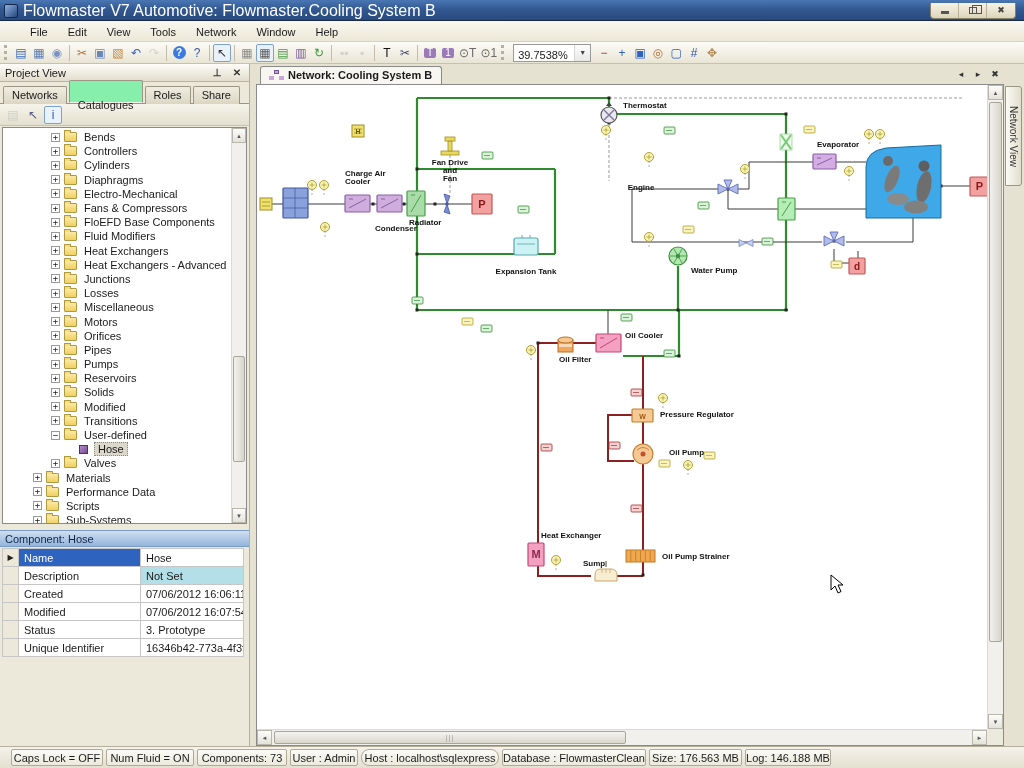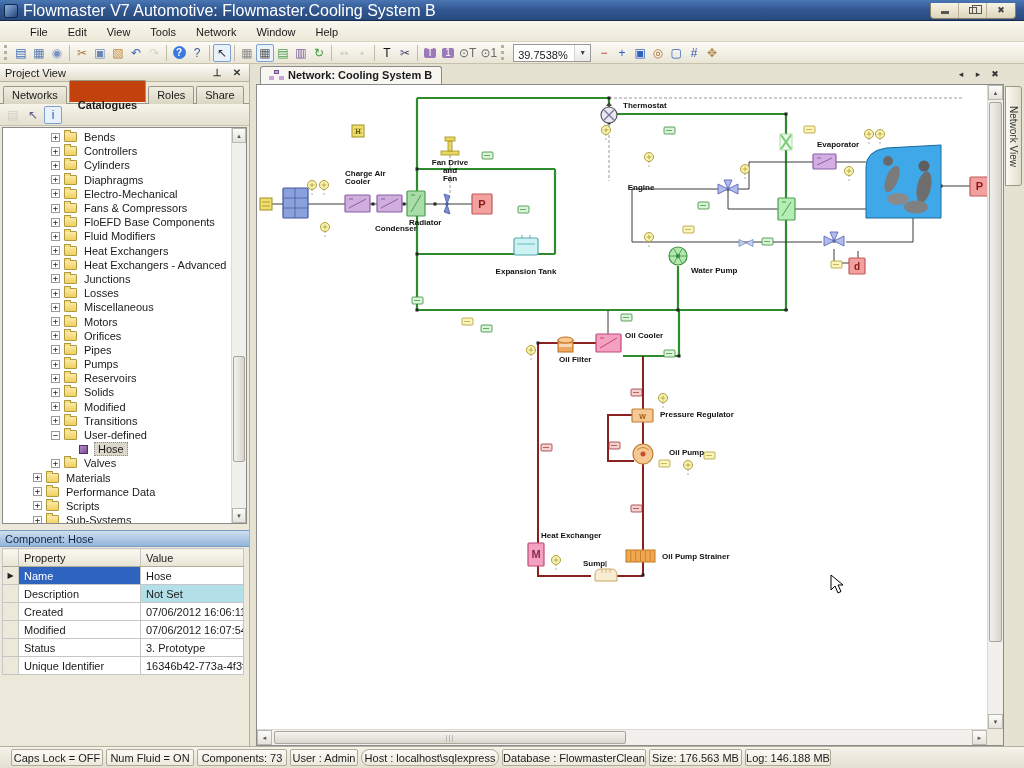--- a/index.html
+++ b/index.html
@@ -32,21 +32,21 @@
   .zoom-combo .val{width:56px;font-size:11px}
   .zoom-combo .arrow{font-size:7px;color:#444;border-left:1px solid #d5d5d5;padding:0 4px;height:100%;display:flex;align-items:center;background:linear-gradient(#fdfdfd,#e8e8e8)}
 
   
   .left-panel{position:absolute;left:0;top:64px;width:250px;bottom:22px;background:#ece8da;border-right:1px solid #b4b09c}
   .panel-header{height:18px;display:flex;align-items:center;padding:0 5px;background:linear-gradient(#fdfcf8,#e2ddcc);border-bottom:1px solid #b8b4a0;font-size:11px}
   .ph-btns{margin-left:auto;display:flex;gap:6px;color:#333;font-size:10px}
   .ph-btn{width:14px;text-align:center;font-weight:bold}
   .pv-tabs{display:flex;align-items:flex-end;height:22px;padding:3px 3px 0;border-bottom:1px solid #9a9684;background:#ece8da}
   .pv-tab{padding:2px 8px 3px;background:linear-gradient(#f0ede1,#dbd6c3);border:1px solid #9a9684;border-bottom:none;border-radius:2px 2px 0 0;margin-right:2px;font-size:11px;position:relative;top:1px}
-  .pv-tab.active{background:#c2410c;font-weight:bold;padding-top:18px;z-index:2;top:0;border-bottom:1px solid #f6f4ec;height:20px}
+  .pv-tab.active{background:#86efac;font-weight:normal;padding-top:18px;z-index:2;top:0;border-bottom:1px solid #f6f4ec;height:20px}
   .pv-toolbar{height:22px;display:flex;align-items:center;background:linear-gradient(#f6f4ea,#e4e0d0);border-bottom:1px solid #c6c2ae;padding-left:4px;gap:2px}
   .tree-wrap{position:absolute;top:63px;left:2px;right:2px;height:397px;background:#fff;border:1px solid #8a8a8a;display:flex;overflow:hidden}
   .tree{flex:1;padding-top:2px;overflow:hidden}
   .tree-row{height:14.2px;display:flex;align-items:center;white-space:nowrap}
   .expand-box{width:9px;height:9px;border:1px solid #999;background:#fff;font-size:9px;line-height:7px;text-align:center;color:#222;margin-right:4px;flex:none;font-family:"DejaVu Sans Mono",monospace}
   .folder{width:13px;height:10px;background:linear-gradient(#fbe9a6,#f0d060);border:1px solid #b09a40;border-radius:1px;position:relative;margin-right:4px;flex:none}
   .folder:before{content:'';position:absolute;top:-3px;left:-1px;width:5px;height:2px;background:#f6dc7c;border:1px solid #b09a40;border-bottom:none}
   .cube{width:9px;height:9px;background:linear-gradient(135deg,#b48ac8,#7a4e96);border:1px solid #4e2e66;margin:0 6px 0 2px;flex:none}
   .tree-label{padding:0 3px;font-size:11px}
   .tree-label.selected{background:#dcd8cc;border:1px dotted #8a8a8a}
@@ -411,25 +411,20 @@
       <div class="sb-thumb" style="top:228px;height:106px"></div>
       <div class="sb-btn down">▼</div>
     </div>
   </div>
   <div class="comp-header">
     <span>Component: Hose</span>
   </div>
   <div class="grid">
     <table>
       <tbody id="grid-body">
-          <tr class="hdr">
-            <td class="sel-col"></td>
-            <td class="prop">Property</td>
-            <td class="val">Value</td>
-          </tr>
           <tr>
             <td class="sel-col">▶</td>
             <td class="prop selected">Name</td>
             <td class="val">Hose</td>
           </tr>
           <tr>
             <td class="sel-col"></td>
             <td class="prop">Description</td>
             <td class="val hl">Not Set</td>
           </tr>

